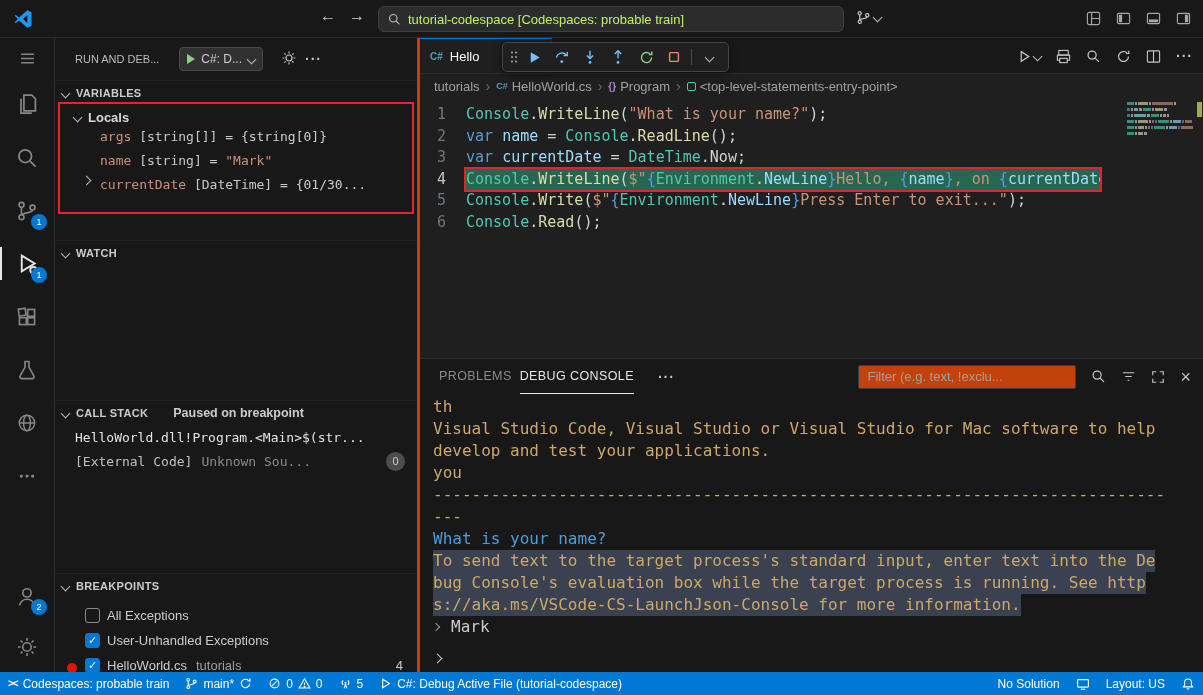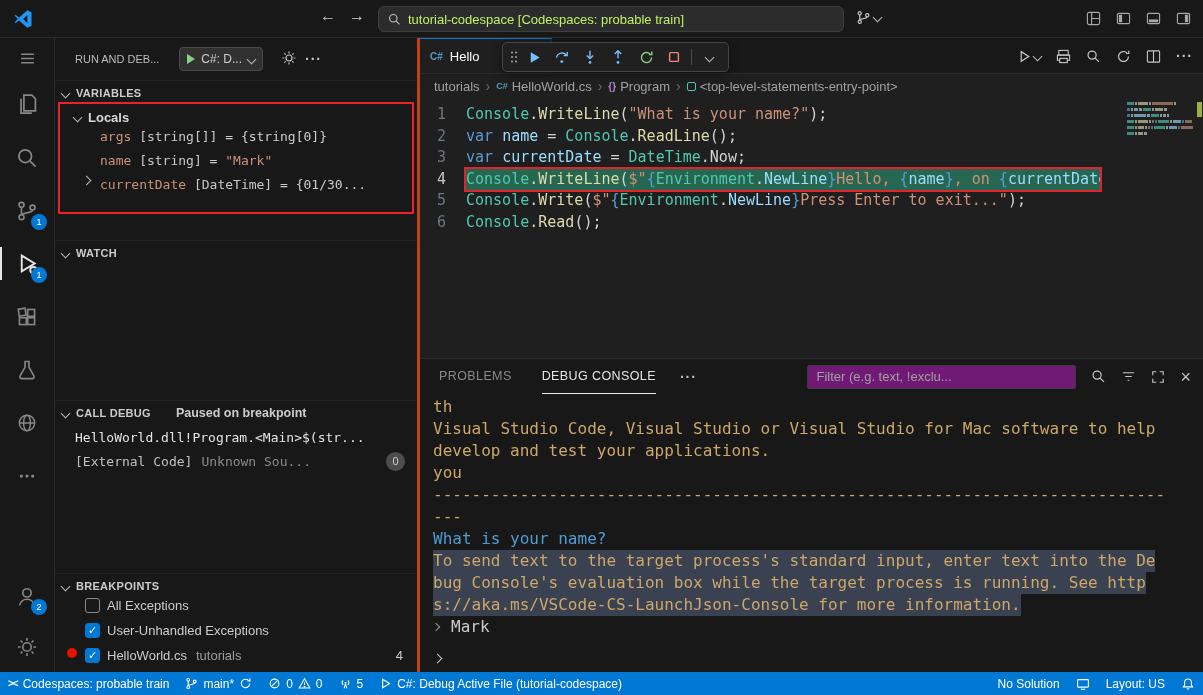--- a/index.html
+++ b/index.html
@@ -52,21 +52,21 @@
   .twisty{width:17px;flex:none;display:flex;align-items:center}
   .var-name{color:#ce9178}
   .var-type{color:#c8c8c8}
   .var-eq{color:#cccccc}
   .var-value{color:#cccccc}
   .var-value.string{color:#ce9178}
   .frame-row{height:24px;display:flex;align-items:center;padding:0 12px 0 20px;font-family:"DejaVu Sans Mono",monospace;font-size:13px;white-space:pre;cursor:pointer}
   .frame-main{color:#e4e4e4}.frame-row.ext .frame-main{color:#c0c0c0}
   .frame-dim{color:#8a8a8a;margin-left:9px}
   .frame-badge{margin-left:auto;width:19px;height:19px;border-radius:50%;background:#4d4d4d;color:#cccccc;font-size:11px;font-family:"Liberation Sans",sans-serif;display:flex;align-items:center;justify-content:center}
-  .bp-row{height:25px;display:flex;align-items:flex-start;padding:0 14px 0 10px;gap:7px;cursor:pointer}
+  .bp-row{height:25px;display:flex;align-items:flex-end;padding:0 14px 0 10px;gap:7px;cursor:pointer}
   .dot-slot{width:13px;flex:none;display:flex;align-items:center;justify-content:center}
   .bp-dot{width:10px;height:10px;border-radius:50%;background:#e51400}
   .checkbox{width:15px;height:15px;border-radius:3px;border:1px solid #8a8a8a;background:transparent;flex:none;display:flex;align-items:center;justify-content:center}
   .checkbox.checked{background:#0078d4;border-color:#0078d4;color:#fff;font-size:11px}
   .bp-label{color:#cccccc;white-space:nowrap}
   .bp-detail{color:#9d9d9d;margin-left:2px;white-space:nowrap}
   .bp-line{margin-left:auto;color:#cccccc}
   #annot-variables{position:absolute;left:3px;top:64px;width:356px;height:112px;border:2px solid #e8232a;pointer-events:none;z-index:5}
 
   
@@ -103,21 +103,21 @@
   .mm{display:inline-block;height:3px;vertical-align:top;background:currentColor;opacity:.65;margin-right:1px}
   #ov-mark{position:absolute;right:1px;top:64px;width:5px;height:15px;background:#9fae3d}
 
   
   #panel{flex:1;background:#181818;border-top:1px solid #2b2b2b;display:flex;flex-direction:column;min-height:0}
   .panel-header{height:35px;flex:none;display:flex;align-items:center;padding:0 12px 0 19px;gap:24px}
   .panel-tab{height:100%;display:flex;align-items:center;font-size:12.5px;letter-spacing:.4px;color:#8a8a8a;border-bottom:1px solid transparent;cursor:pointer;white-space:nowrap}
   .panel-tab.active{color:#e7e7e7;border-bottom-color:#e7e7e7}
   .panel-more{color:#c5c5c5}
   .panel-right{margin-left:auto;display:flex;align-items:center;gap:15px}
-  .filter-input{width:269px;height:24px;background:#701a75;border:1px solid #3c3c3c;border-radius:2px;color:#cccccc;font-size:13px;padding:0 8px;outline:none;font-family:"Liberation Sans",sans-serif}
+  .filter-input{width:218px;height:24px;background:#c2410c;border:1px solid #3c3c3c;border-radius:2px;color:#cccccc;font-size:13px;padding:0 8px;outline:none;font-family:"Liberation Sans",sans-serif}
   .filter-input::placeholder{color:#a0a0a0}
   .panel-ico{color:#c5c5c5;cursor:pointer;display:flex;align-items:center}
   .close-x{font-size:18px;line-height:1;color:#c5c5c5}
   #console-output{flex:1;overflow:hidden;padding:2px 0 0 13px;font-family:"DejaVu Sans Mono",monospace;font-size:16px}
   .console-line{height:22px;line-height:22px;white-space:pre;display:flex;align-items:center}
   .ct.info{color:#cda869}
   .ct.stdout{color:#4f9cd6}
   .ct.input{color:#cccccc}
   .ct.sel{background:#3a4150}
   .input-cv{width:6px;height:6px;border-color:#9a9a9a;margin-right:12px;flex:none}
@@ -294,21 +294,21 @@
       <div class="sb-section" style="height:160px">
         <div class="sec-header">
           <span class="cv down"></span>
           <span class="sec-label">WATCH</span>
         </div>
       </div>
 
       <div class="sb-section" style="height:173px">
         <div class="sec-header">
           <span class="cv down"></span>
-          <span class="sec-label">CALL DEBUG</span>
+          <span class="sec-label">CALL STACK</span>
           <span class="sec-status">Paused on breakpoint</span>
         </div>
         <div id="frames-list">
             <div class="frame-row"><span class="frame-main">HelloWorld.dll!Program.&lt;Main&gt;$(str...</span></div>
             <div class="frame-row ext"><span class="frame-main">[External Code]</span><span class="frame-dim">Unknown Sou...</span><span class="frame-badge">0</span></div>
           </div>
       </div>
 
       <div class="sb-section" style="height:99px">
         <div class="sec-header">
@@ -479,21 +479,21 @@
             <div class="mm-line"><span class="mm tk-kw" style="width: 3.15px;"></span><span class="mm tk-pln" style="width: 2px;"></span><span class="mm tk-var" style="width: 11.55px;"></span><span class="mm tk-pun" style="width: 3.15px;"></span><span class="mm tk-cls" style="width: 8.4px;"></span><span class="mm tk-pun" style="width: 2px;"></span><span class="mm tk-pln" style="width: 3.15px;"></span><span class="mm tk-pun" style="width: 2px;"></span></div>
             <div class="mm-line"><span class="mm tk-cls" style="width: 7.35px;"></span><span class="mm tk-pun" style="width: 2px;"></span><span class="mm tk-fn" style="width: 9.45px;"></span><span class="mm tk-pun" style="width: 2px;"></span><span class="mm tk-str" style="width: 2.1px;"></span><span class="mm tk-ib" style="width: 2px;"></span><span class="mm tk-cls" style="width: 11.55px;"></span><span class="mm tk-pun" style="width: 2px;"></span><span class="mm tk-var" style="width: 7.35px;"></span><span class="mm tk-ib" style="width: 2px;"></span><span class="mm tk-str" style="width: 7.35px;"></span></div>
             <div class="mm-line"><span class="mm tk-cls" style="width: 7.35px;"></span><span class="mm tk-pun" style="width: 2px;"></span><span class="mm tk-fn" style="width: 5.25px;"></span><span class="mm tk-pun" style="width: 2px;"></span><span class="mm tk-str" style="width: 2.1px;"></span><span class="mm tk-ib" style="width: 2px;"></span><span class="mm tk-cls" style="width: 11.55px;"></span><span class="mm tk-pun" style="width: 2px;"></span><span class="mm tk-var" style="width: 7.35px;"></span><span class="mm tk-ib" style="width: 2px;"></span><span class="mm tk-str" style="width: 24.15px;"></span></div>
             <div class="mm-line"><span class="mm tk-cls" style="width: 7.35px;"></span><span class="mm tk-pun" style="width: 2px;"></span><span class="mm tk-fn" style="width: 4.2px;"></span><span class="mm tk-pun" style="width: 3.15px;"></span></div>
           </div>
         <div id="ov-mark"></div>
       </div>
 
       <div id="panel">
         <div class="panel-header">
-          <div id="panel-tabs" style="display:flex;gap:30px;height:100%">
+          <div id="panel-tabs" style="display:flex;gap:8px;height:100%">
               <div class="panel-tab">PROBLEMS</div>
               <div class="panel-tab active">DEBUG CONSOLE</div>
             </div>
           <span class="panel-more dots">···</span>
           <div class="panel-right">
             <input class="filter-input" placeholder="Filter (e.g. text, !exclu..." style="">
             <span class="panel-ico">
               <svg width="15" height="15" viewBox="0 0 16 16" fill="none" stroke="currentColor" stroke-width="1.3">
                   <circle cx="6.5" cy="6.5" r="4.3"></circle>
                   <path d="M9.8 9.8l4 4"></path>

